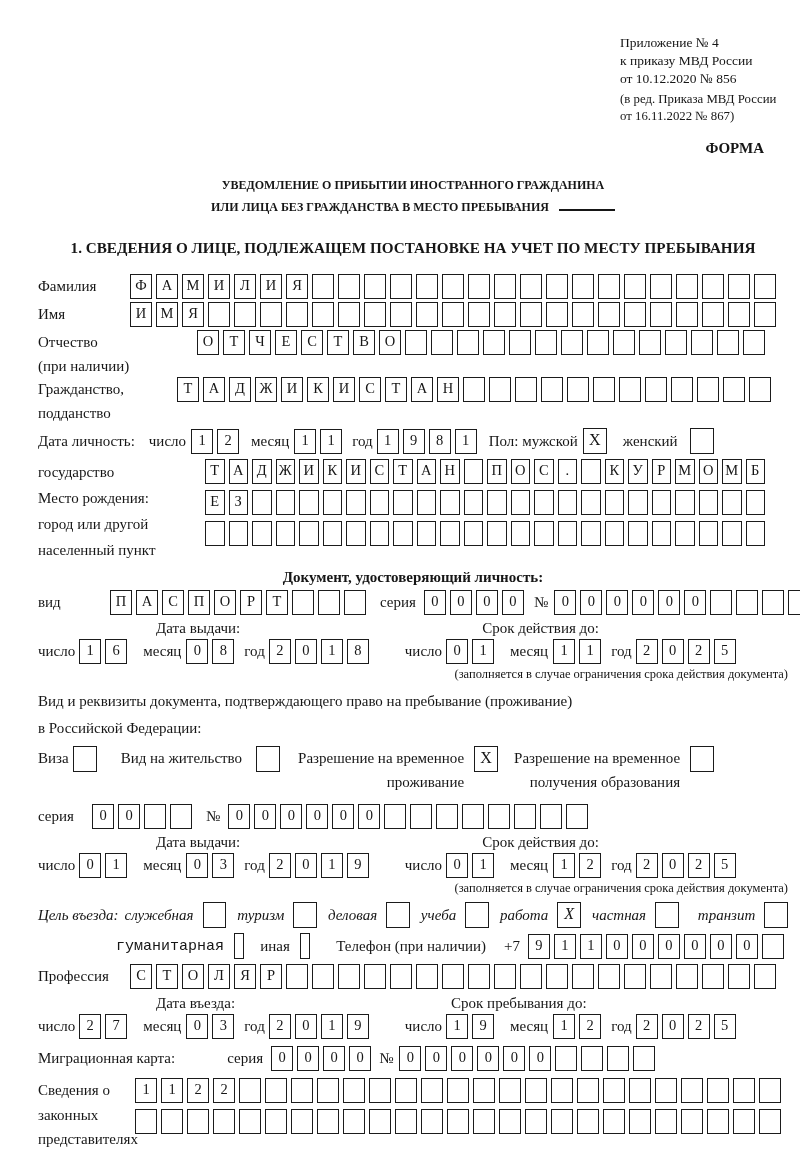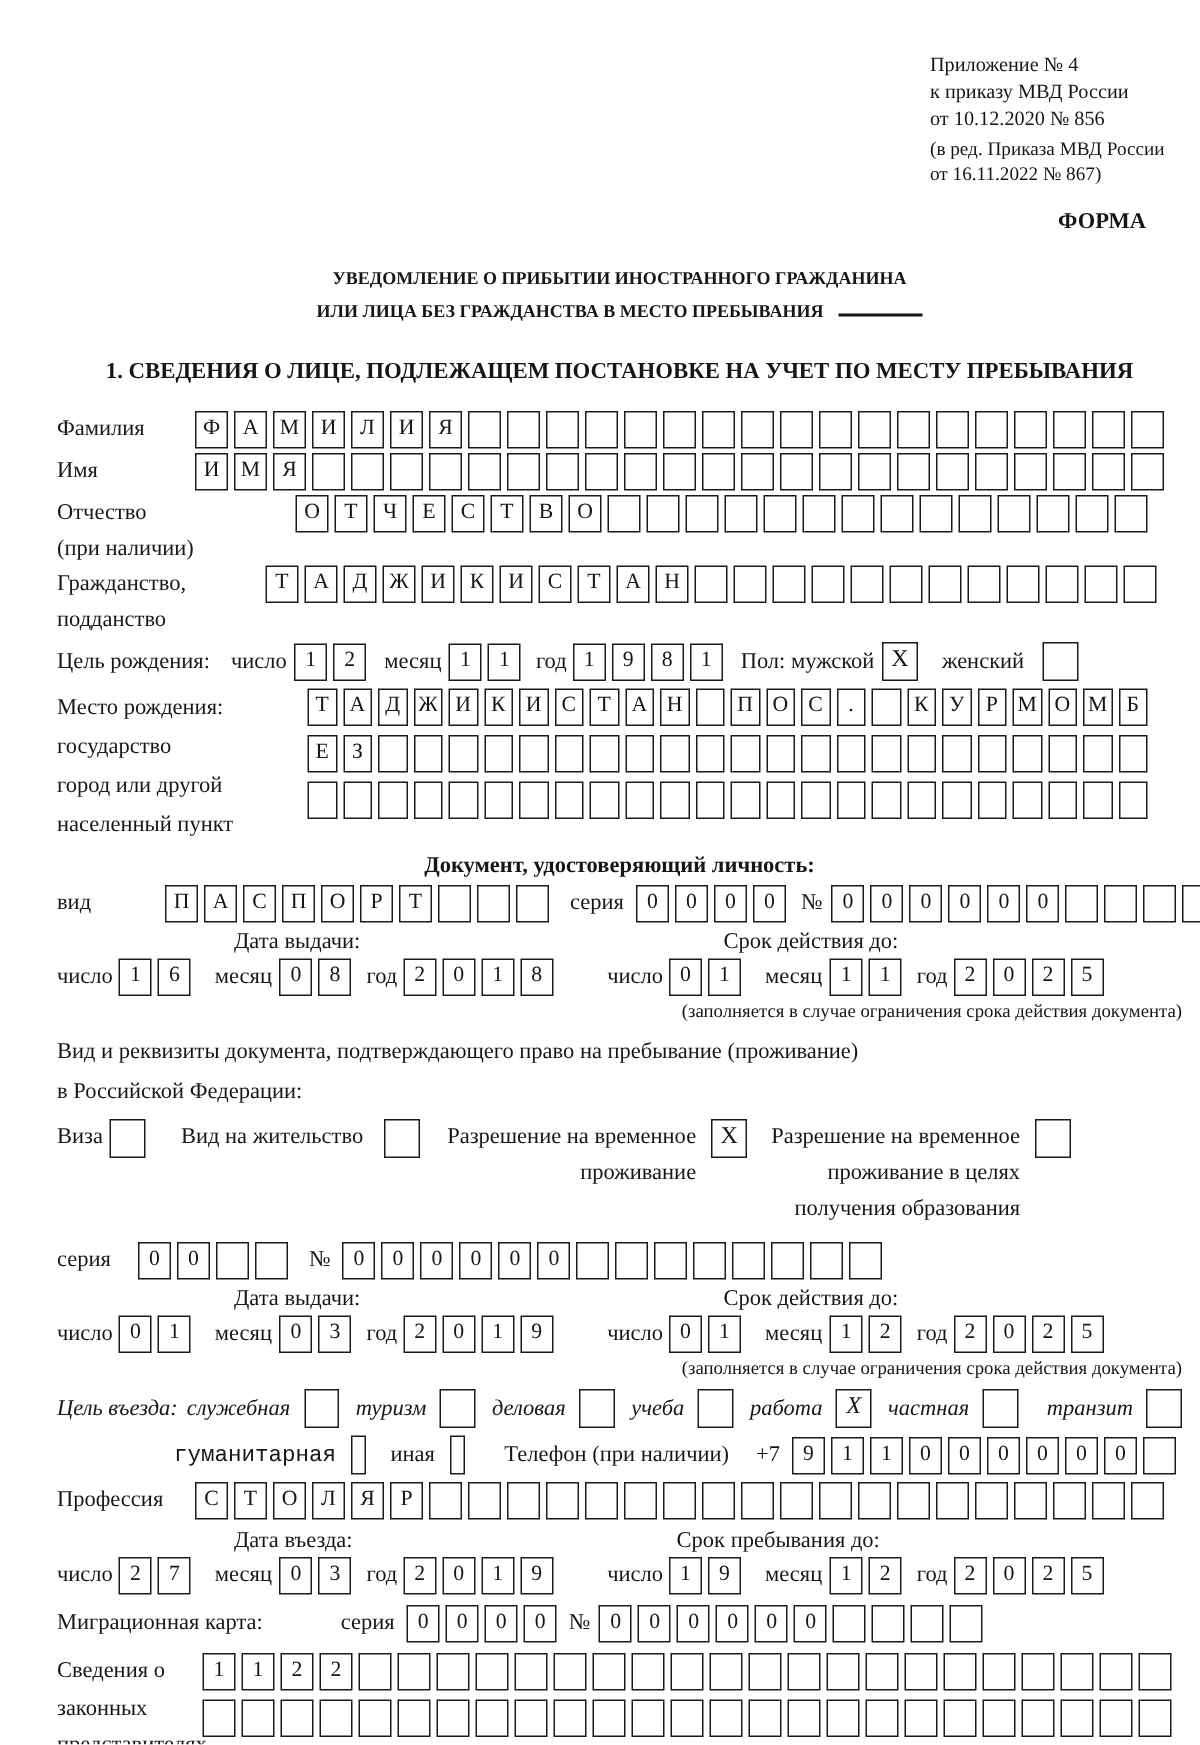--- a/index.html
+++ b/index.html
@@ -80,37 +80,37 @@
   </div>
   <div class="sub">(при наличии)</div>
 
   <div class="row">
     <span class="lab" style="width:139px;">Гражданство,</span>
     <span class="cells"><span class="cell">Т</span><span class="cell">А</span><span class="cell">Д</span><span class="cell">Ж</span><span class="cell">И</span><span class="cell">К</span><span class="cell">И</span><span class="cell">С</span><span class="cell">Т</span><span class="cell">А</span><span class="cell">Н</span><span class="cell"></span><span class="cell"></span><span class="cell"></span><span class="cell"></span><span class="cell"></span><span class="cell"></span><span class="cell"></span><span class="cell"></span><span class="cell"></span><span class="cell"></span><span class="cell"></span><span class="cell"></span></span>
   </div>
   <div class="sub">подданство</div>
 
   <div class="row" style="margin-top:6px;">
-    <span>Цель рождения:</span>
+    <span>Дата личность:</span>
     <span style="margin-left:14px;margin-right:5px;">число</span>
     <span class="cells"><span class="cell">1</span><span class="cell">2</span></span>
     <span style="margin-left:8px;margin-right:5px;">месяц</span>
     <span class="cells"><span class="cell">1</span><span class="cell">1</span></span>
     <span style="margin-left:6px;margin-right:4px;">год</span>
     <span class="cells"><span class="cell">1</span><span class="cell">9</span><span class="cell">8</span><span class="cell">1</span></span>
     <span style="margin-left:8px;margin-right:5px;">Пол: мужской</span>
     <span class="checkbox">X</span>
     <span style="margin-left:16px;margin-right:12px;">женский</span>
     <span class="checkbox"></span>
   </div>
 
   <div class="side" style="margin-top:5px;">
     <div class="labcol" style="width:167px;">
+      <div>государство</div>
       <div>Место рождения:</div>
-      <div>государство</div>
       <div>город или другой</div>
       <div>населенный пункт</div>
     </div>
     <div class="cellcol">
       <div class="cells sm-cells"><span class="cell">Т</span><span class="cell">А</span><span class="cell">Д</span><span class="cell">Ж</span><span class="cell">И</span><span class="cell">К</span><span class="cell">И</span><span class="cell">С</span><span class="cell">Т</span><span class="cell">А</span><span class="cell">Н</span><span class="cell"></span><span class="cell">П</span><span class="cell">О</span><span class="cell">С</span><span class="cell">.</span><span class="cell"></span><span class="cell">К</span><span class="cell">У</span><span class="cell">Р</span><span class="cell">М</span><span class="cell">О</span><span class="cell">М</span><span class="cell">Б</span></div>
       <div class="cells sm-cells"><span class="cell">Е</span><span class="cell">З</span><span class="cell"></span><span class="cell"></span><span class="cell"></span><span class="cell"></span><span class="cell"></span><span class="cell"></span><span class="cell"></span><span class="cell"></span><span class="cell"></span><span class="cell"></span><span class="cell"></span><span class="cell"></span><span class="cell"></span><span class="cell"></span><span class="cell"></span><span class="cell"></span><span class="cell"></span><span class="cell"></span><span class="cell"></span><span class="cell"></span><span class="cell"></span><span class="cell"></span></div>
       <div class="cells sm-cells"><span class="cell"></span><span class="cell"></span><span class="cell"></span><span class="cell"></span><span class="cell"></span><span class="cell"></span><span class="cell"></span><span class="cell"></span><span class="cell"></span><span class="cell"></span><span class="cell"></span><span class="cell"></span><span class="cell"></span><span class="cell"></span><span class="cell"></span><span class="cell"></span><span class="cell"></span><span class="cell"></span><span class="cell"></span><span class="cell"></span><span class="cell"></span><span class="cell"></span><span class="cell"></span><span class="cell"></span></div>
     </div>
   </div>
 
@@ -159,21 +159,20 @@
     <span class="checkbox" style="margin-left:4px;"></span>
     <span style="margin-left:24px;">Вид на жительство</span>
     <span class="checkbox" style="margin-left:14px;"></span>
     <span class="ctr" style="margin-left:18px;">
       <span style="display:block;">Разрешение на временное</span>
       <span style="display:block;">проживание</span>
     </span>
     <span class="checkbox" style="margin-left:10px;">X</span>
     <span class="ctr" style="margin-left:16px;">
       <span style="display:block;">Разрешение на временное</span>
-      <span style="display:block;">проживание в целях</span>
       <span style="display:block;">получения образования</span>
     </span>
     <span class="checkbox" style="margin-left:10px;"></span>
   </div>
 
   <div class="row">
     <span class="lab" style="width:54px;">серия</span>
     <span class="cells"><span class="cell">0</span><span class="cell">0</span><span class="cell"></span><span class="cell"></span></span>
     <span style="margin-left:10px;margin-right:8px;">№</span>
     <span class="cells"><span class="cell">0</span><span class="cell">0</span><span class="cell">0</span><span class="cell">0</span><span class="cell">0</span><span class="cell">0</span><span class="cell"></span><span class="cell"></span><span class="cell"></span><span class="cell"></span><span class="cell"></span><span class="cell"></span><span class="cell"></span><span class="cell"></span></span>

